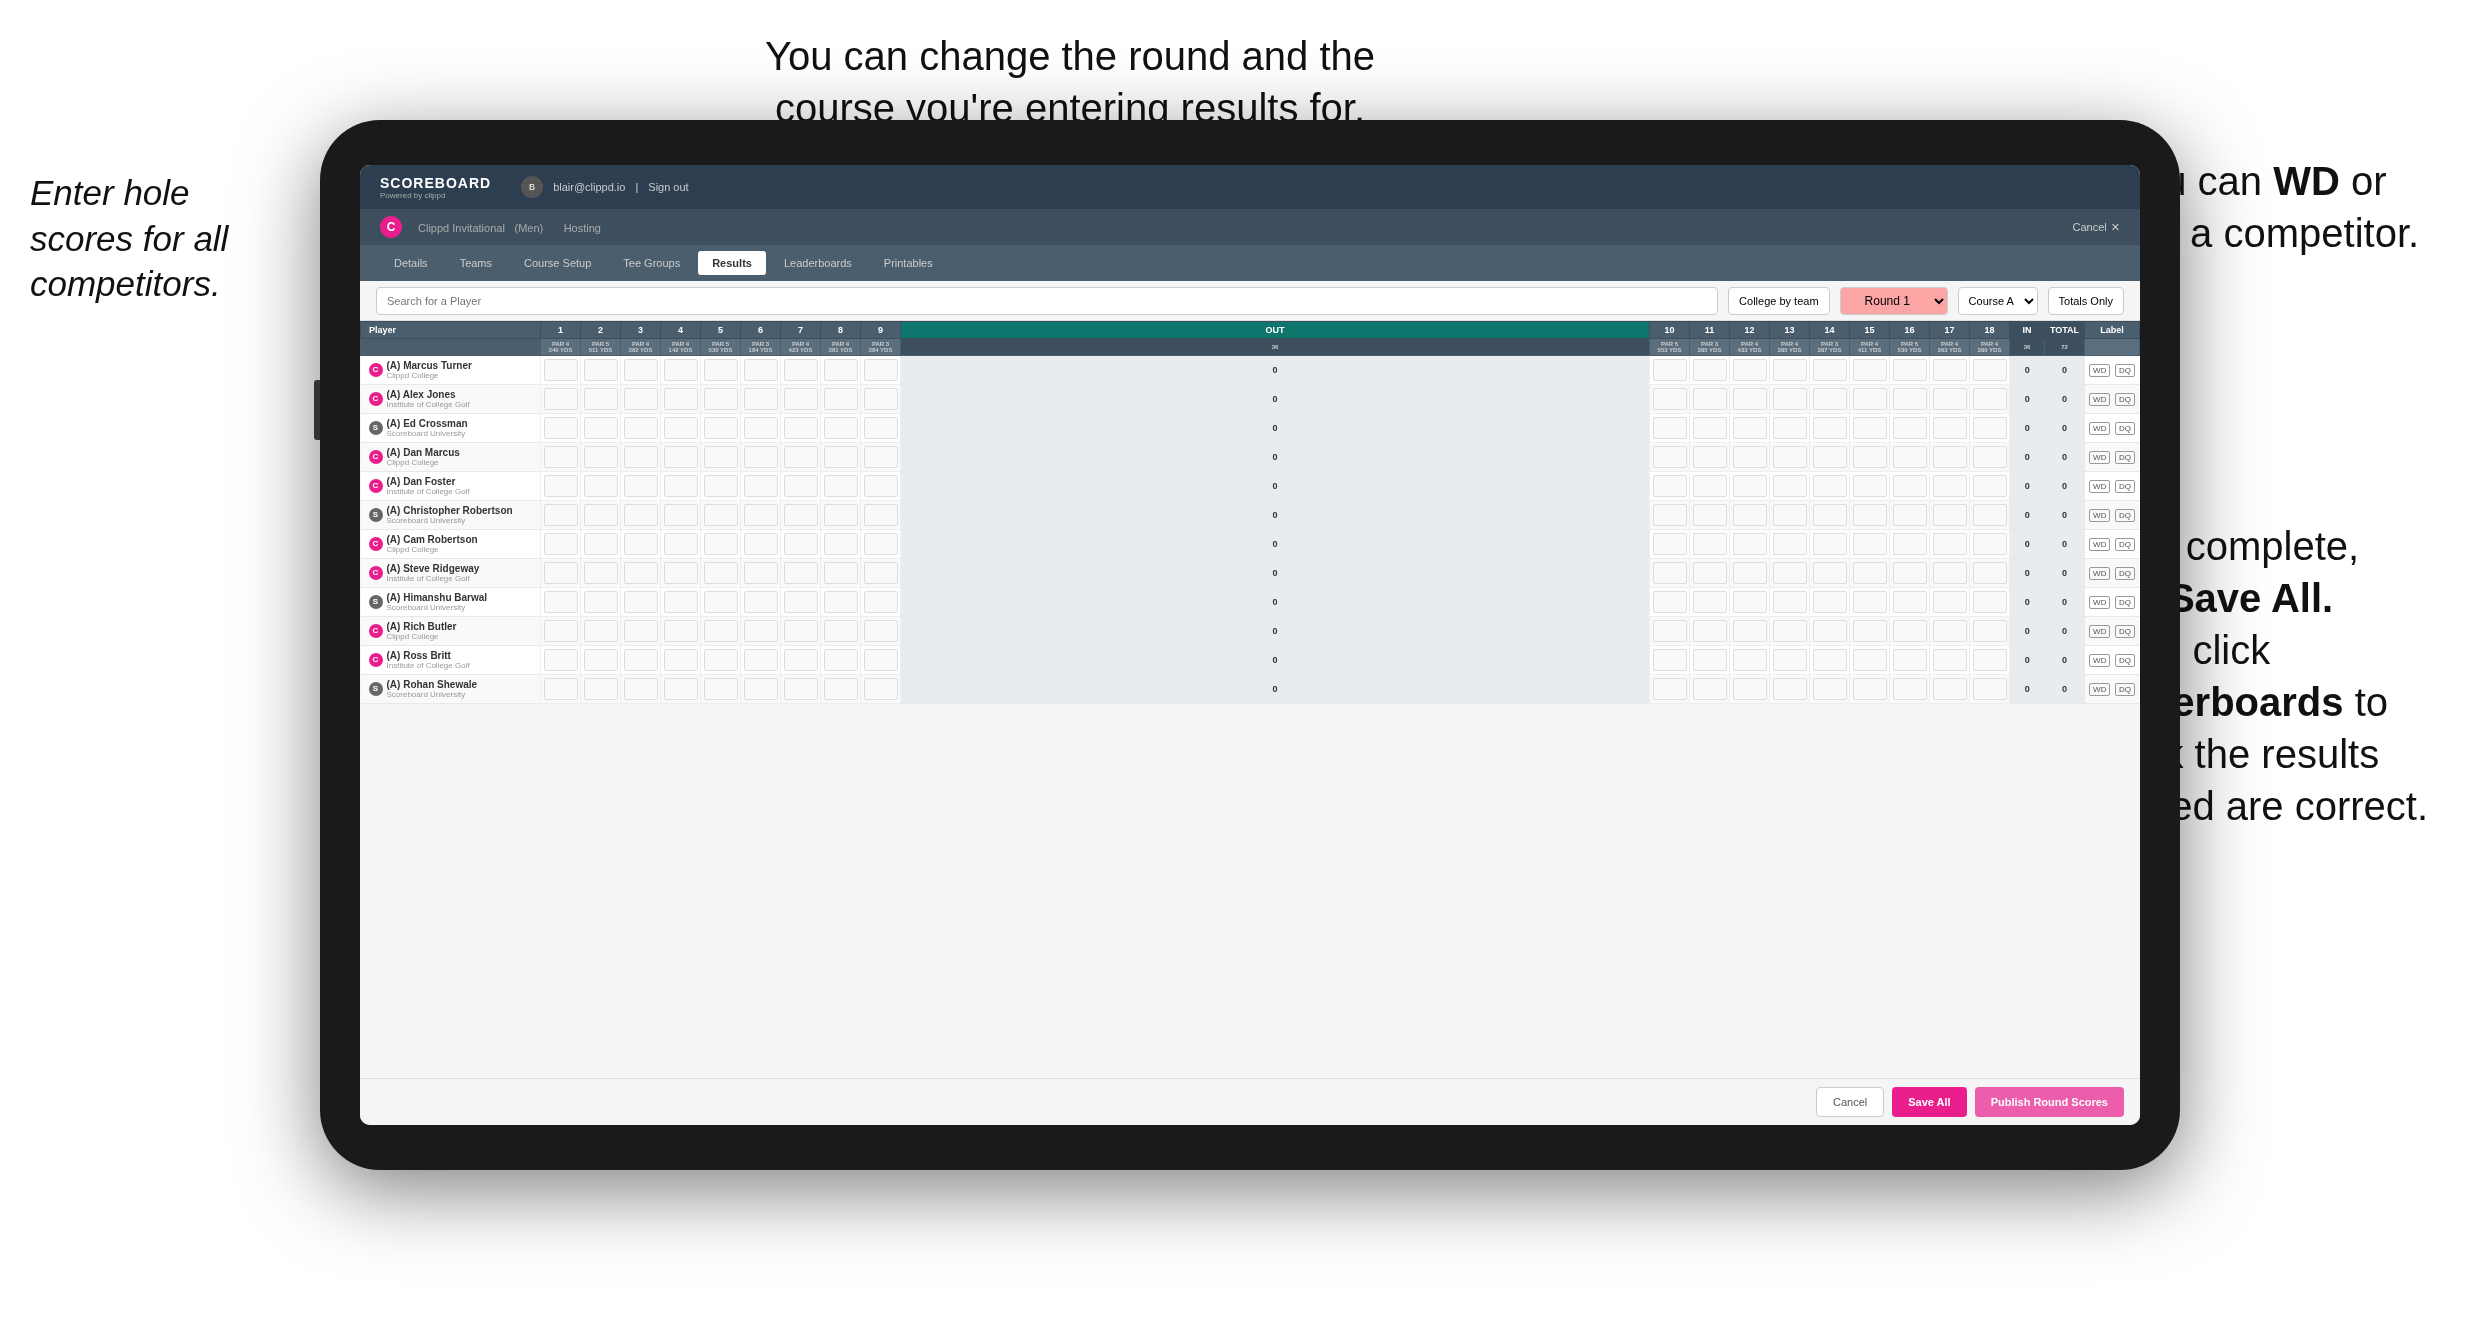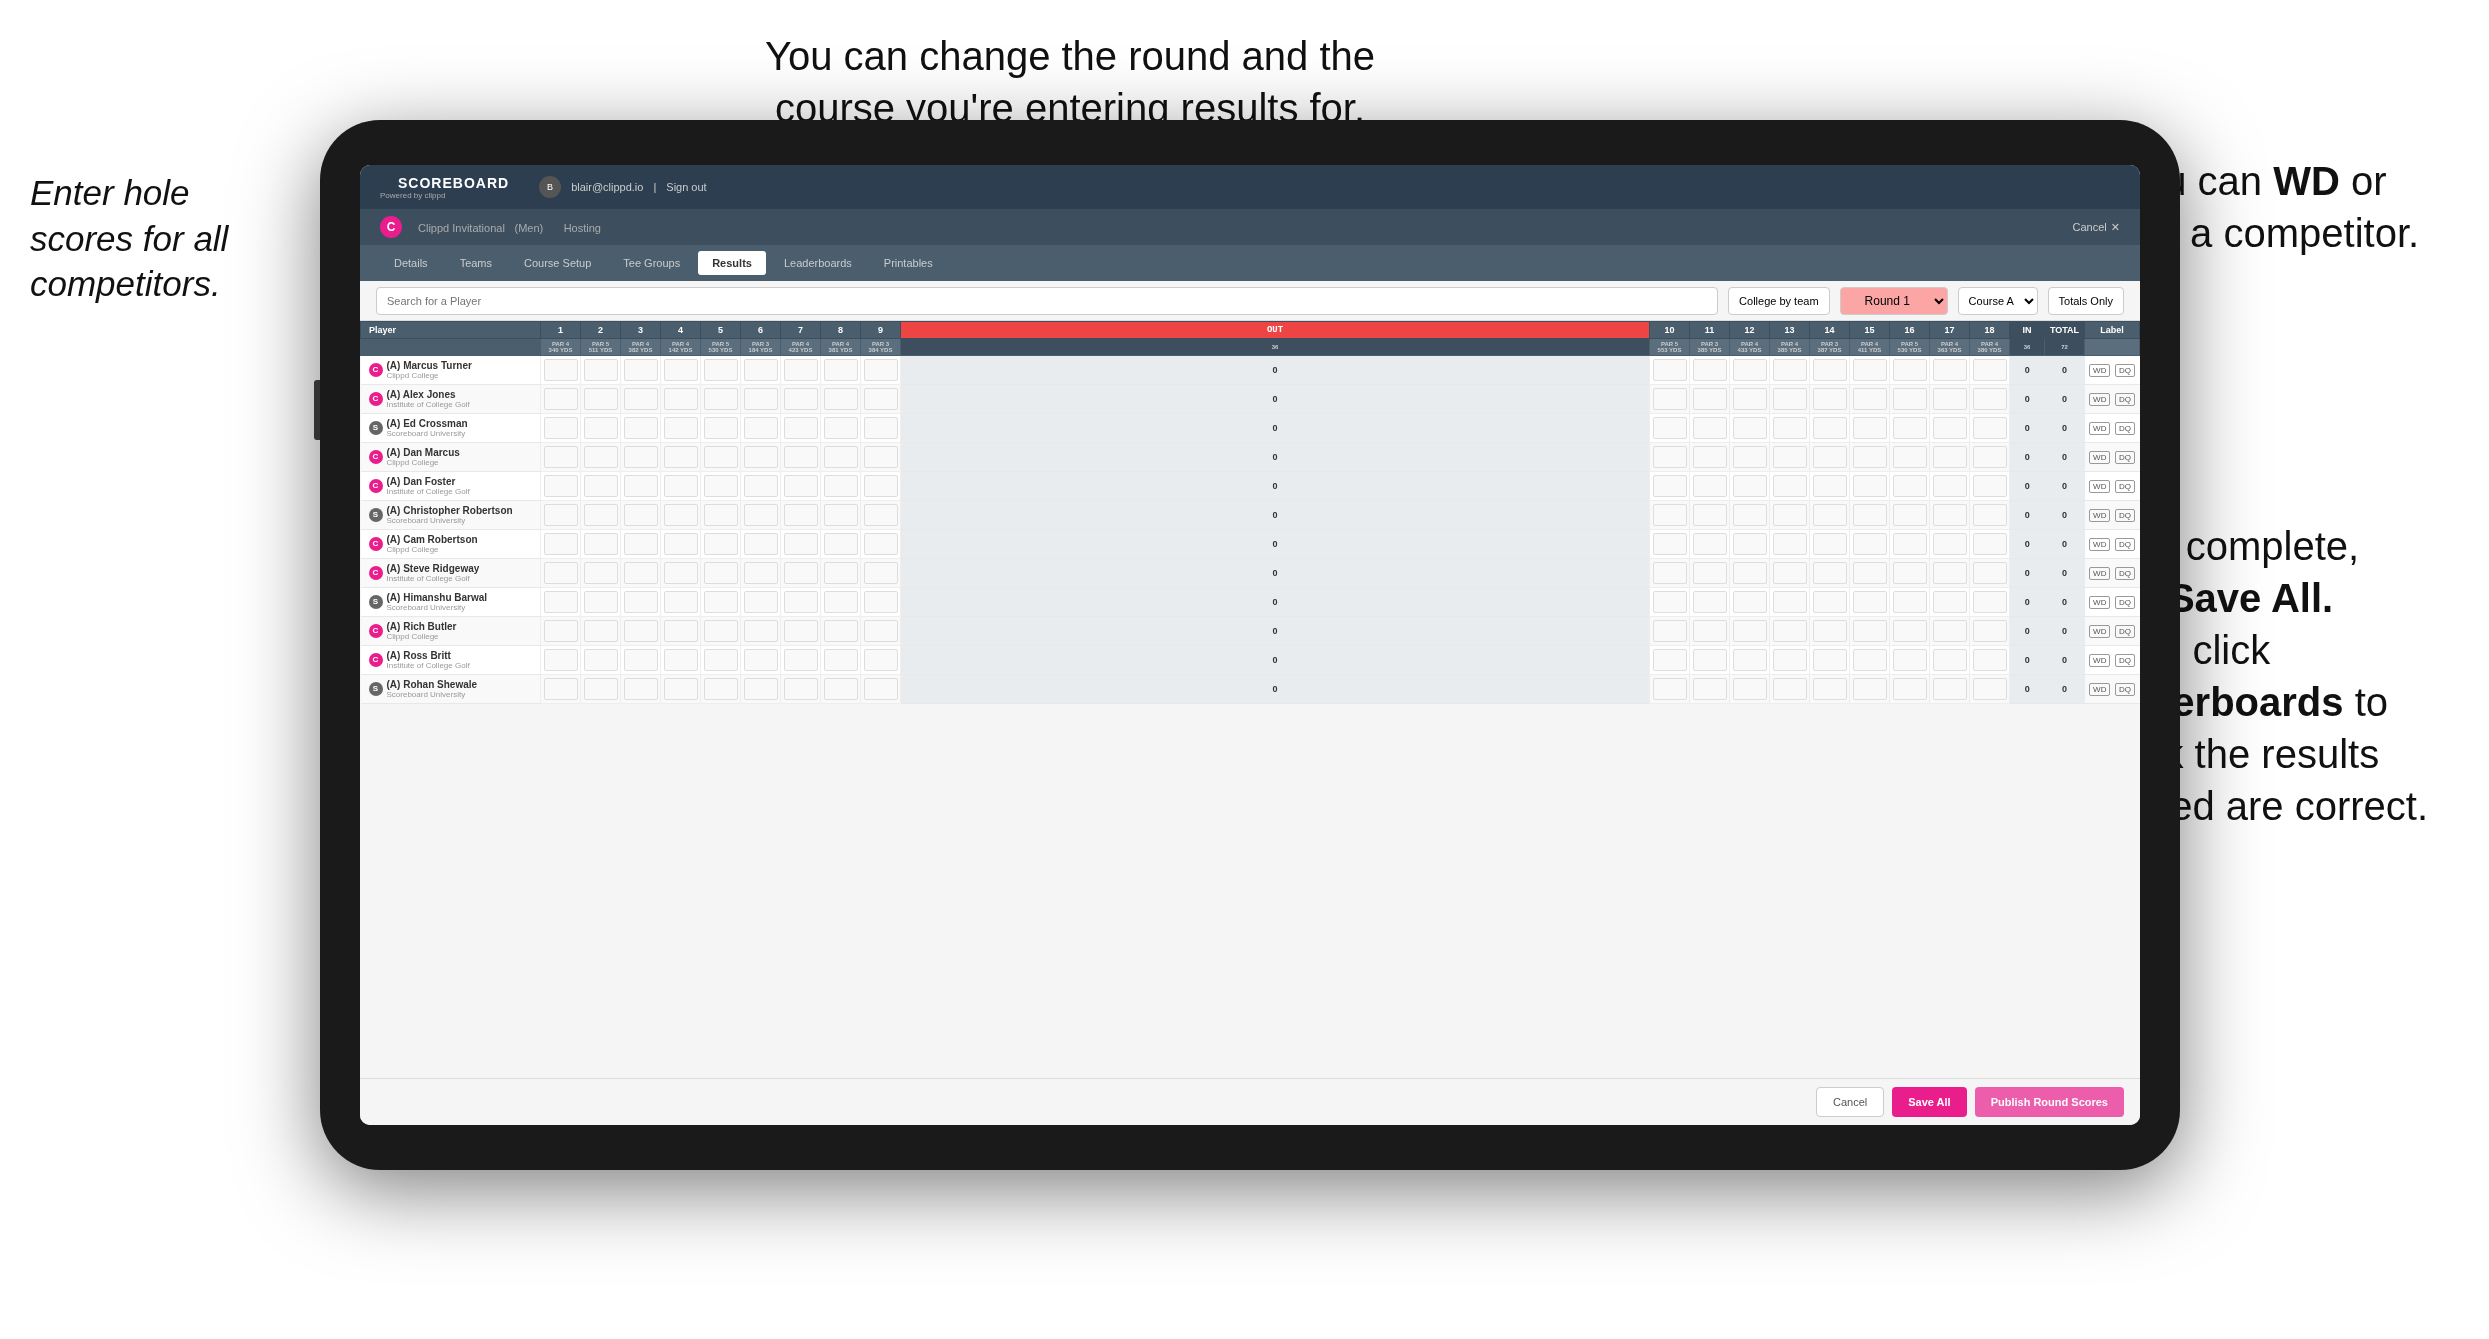--- a/index.html
+++ b/index.html
@@ -100,21 +100,20 @@
       display: flex;
       flex-direction: column;
       margin-right: 30px;
     }
 
     .scoreboard-logo .logo-main {
       color: white;
       font-size: 14px;
       font-weight: 900;
       letter-spacing: 1px;
-      margin-left: 18px;
     }
 
     .scoreboard-logo .logo-sub {
       color: #aaa;
       font-size: 8px;
     }
 
     .nav-links {
       display: flex;
       gap: 24px;
@@ -639,21 +638,21 @@
             <th class="player-col">Player</th>
             <th>1</th>
             <th>2</th>
             <th>3</th>
             <th>4</th>
             <th>5</th>
             <th>6</th>
             <th>7</th>
             <th>8</th>
             <th>9</th>
-            <th style="background:#ef4444;font-family:Liberation Mono, monospace;">OUT</th>
+            <th style="background:#0f766e;">OUT</th>
             <th>10</th>
             <th>11</th>
             <th>12</th>
             <th>13</th>
             <th>14</th>
             <th>15</th>
             <th>16</th>
             <th>17</th>
             <th>18</th>
             <th style="background:#3d4f5e;">IN</th>

